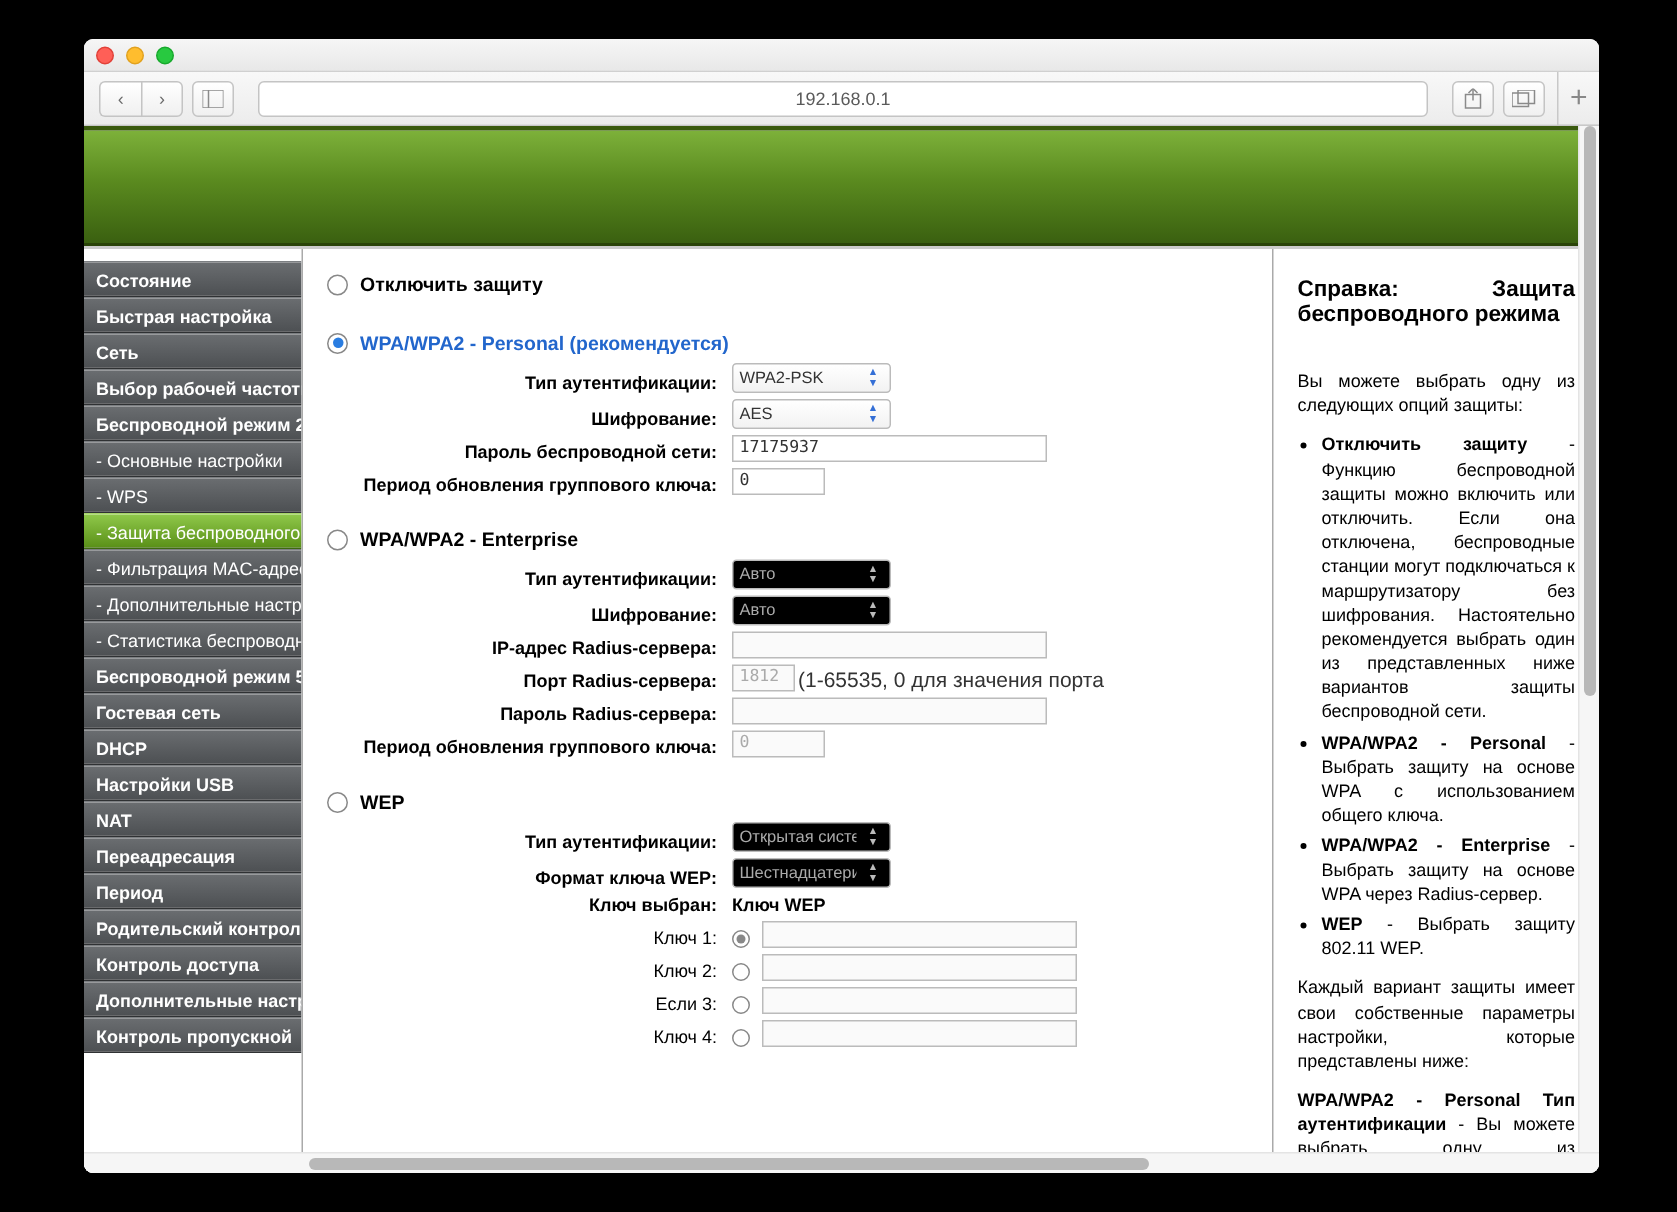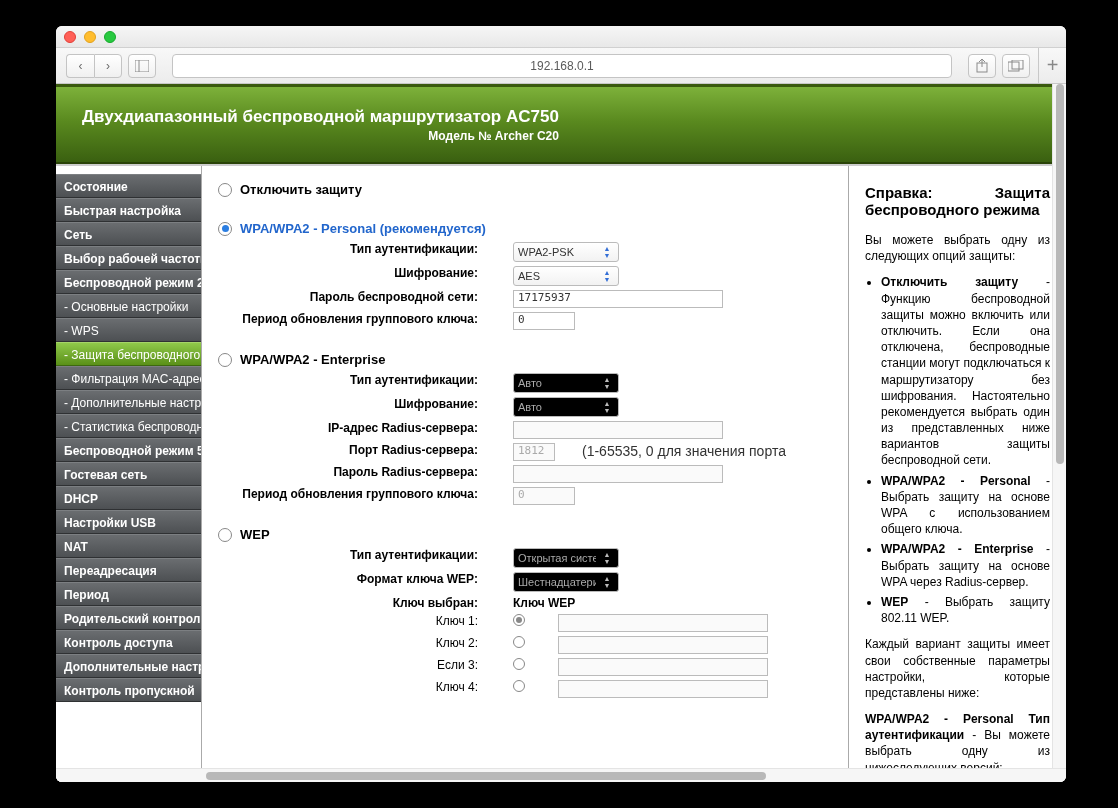--- a/index.html
+++ b/index.html
@@ -116,23 +116,22 @@
   padding:4px 0;color:#000;font-size:13px;font-weight:700;
 }
 .radio{
   width:14px;height:14px;border:1px solid #888;border-radius:50%;
   display:inline-flex;align-items:center;justify-content:center;background:#fff;
 }
 .radio.checked::after{content:"";width:7px;height:7px;border-radius:50%;background:#2a7de1;}
 .radio.sm{width:12px;height:12px;}
 .radio.sm.checked::after{width:6px;height:6px;background:#888;}
 .form-row{
-  display:flex;align-items:flex-start;
+  display:flex;align-items:flex-end;
   padding:2px 0;
-  gap:25px;
 }
 .form-label{
   width:270px;text-align:right;padding-right:10px;
   font-size:12px;font-weight:700;color:#000;
 }
 .form-label.nor{font-weight:400;}
 .select{
   height:20px;min-width:106px;
   background: linear-gradient(#fff,#f2f2f2);
   border:1px solid #bbb;border-radius:3px;
@@ -155,21 +154,21 @@
 }
 .input.dis{color:#aaa;background:#fafafa;}
 .note{font-size:14px;color:#333;margin-left:2px;}
 
 .help{
   width:218px;border-left:1px solid #aaa;
   padding:18px 16px 10px 16px;
   font-size:12px;color:#000;
   overflow:hidden;
 }
-.help h2{font-size:15px;font-weight:800;margin-bottom:14px;text-align:justify;}
+.help h2{font-size:15px;font-weight:800;margin-bottom:28px;text-align:justify;}
 .help p{text-align:justify;line-height:1.35;margin-bottom:10px;}
 .help ul{margin:0 0 10px 16px;}
 .help li{text-align:justify;line-height:1.35;margin-bottom:4px;}
 
 .hscroll{
   position:absolute;left:0;right:0;bottom:0;height:14px;
   background:#f6f6f6;border-top:1px solid #e4e4e4;
 }
 .hscroll .thumb{position:absolute;left:150px;top:3px;height:8px;width:560px;background:rgba(0,0,0,0.25);border-radius:4px;}
 .vscroll{position:absolute;right:0;top:0;bottom:14px;width:14px;background:#f6f6f6;border-left:1px solid #e4e4e4;}
@@ -209,24 +208,20 @@
       <svg width="16" height="12">
           <rect x="0" y="2" width="11" height="9" fill="none" stroke="#8a8a8a"></rect>
           <rect x="4" y="0" width="11" height="9" fill="none" stroke="#8a8a8a"></rect>
         </svg>
     </div>
     <div style="width:20px"></div>
   </div>
 
   <div class="page">
     <div class="header">
-      <div class="htxt">
-        <div class="t1">Двухдиапазонный беспроводной маршрутизатор AC750</div>
-        <div class="t2">Модель № Archer C20</div>
-      </div>
     </div>
 
     <div class="body">
 
       <div class="sidebar">
         <div class="sidebar-inner">
           <div class="nav-item">Состояние</div>
           <div class="nav-item">Быстрая настройка</div>
           <div class="nav-item">Сеть</div>
           <div class="nav-item">Выбор рабочей частоты</div>

